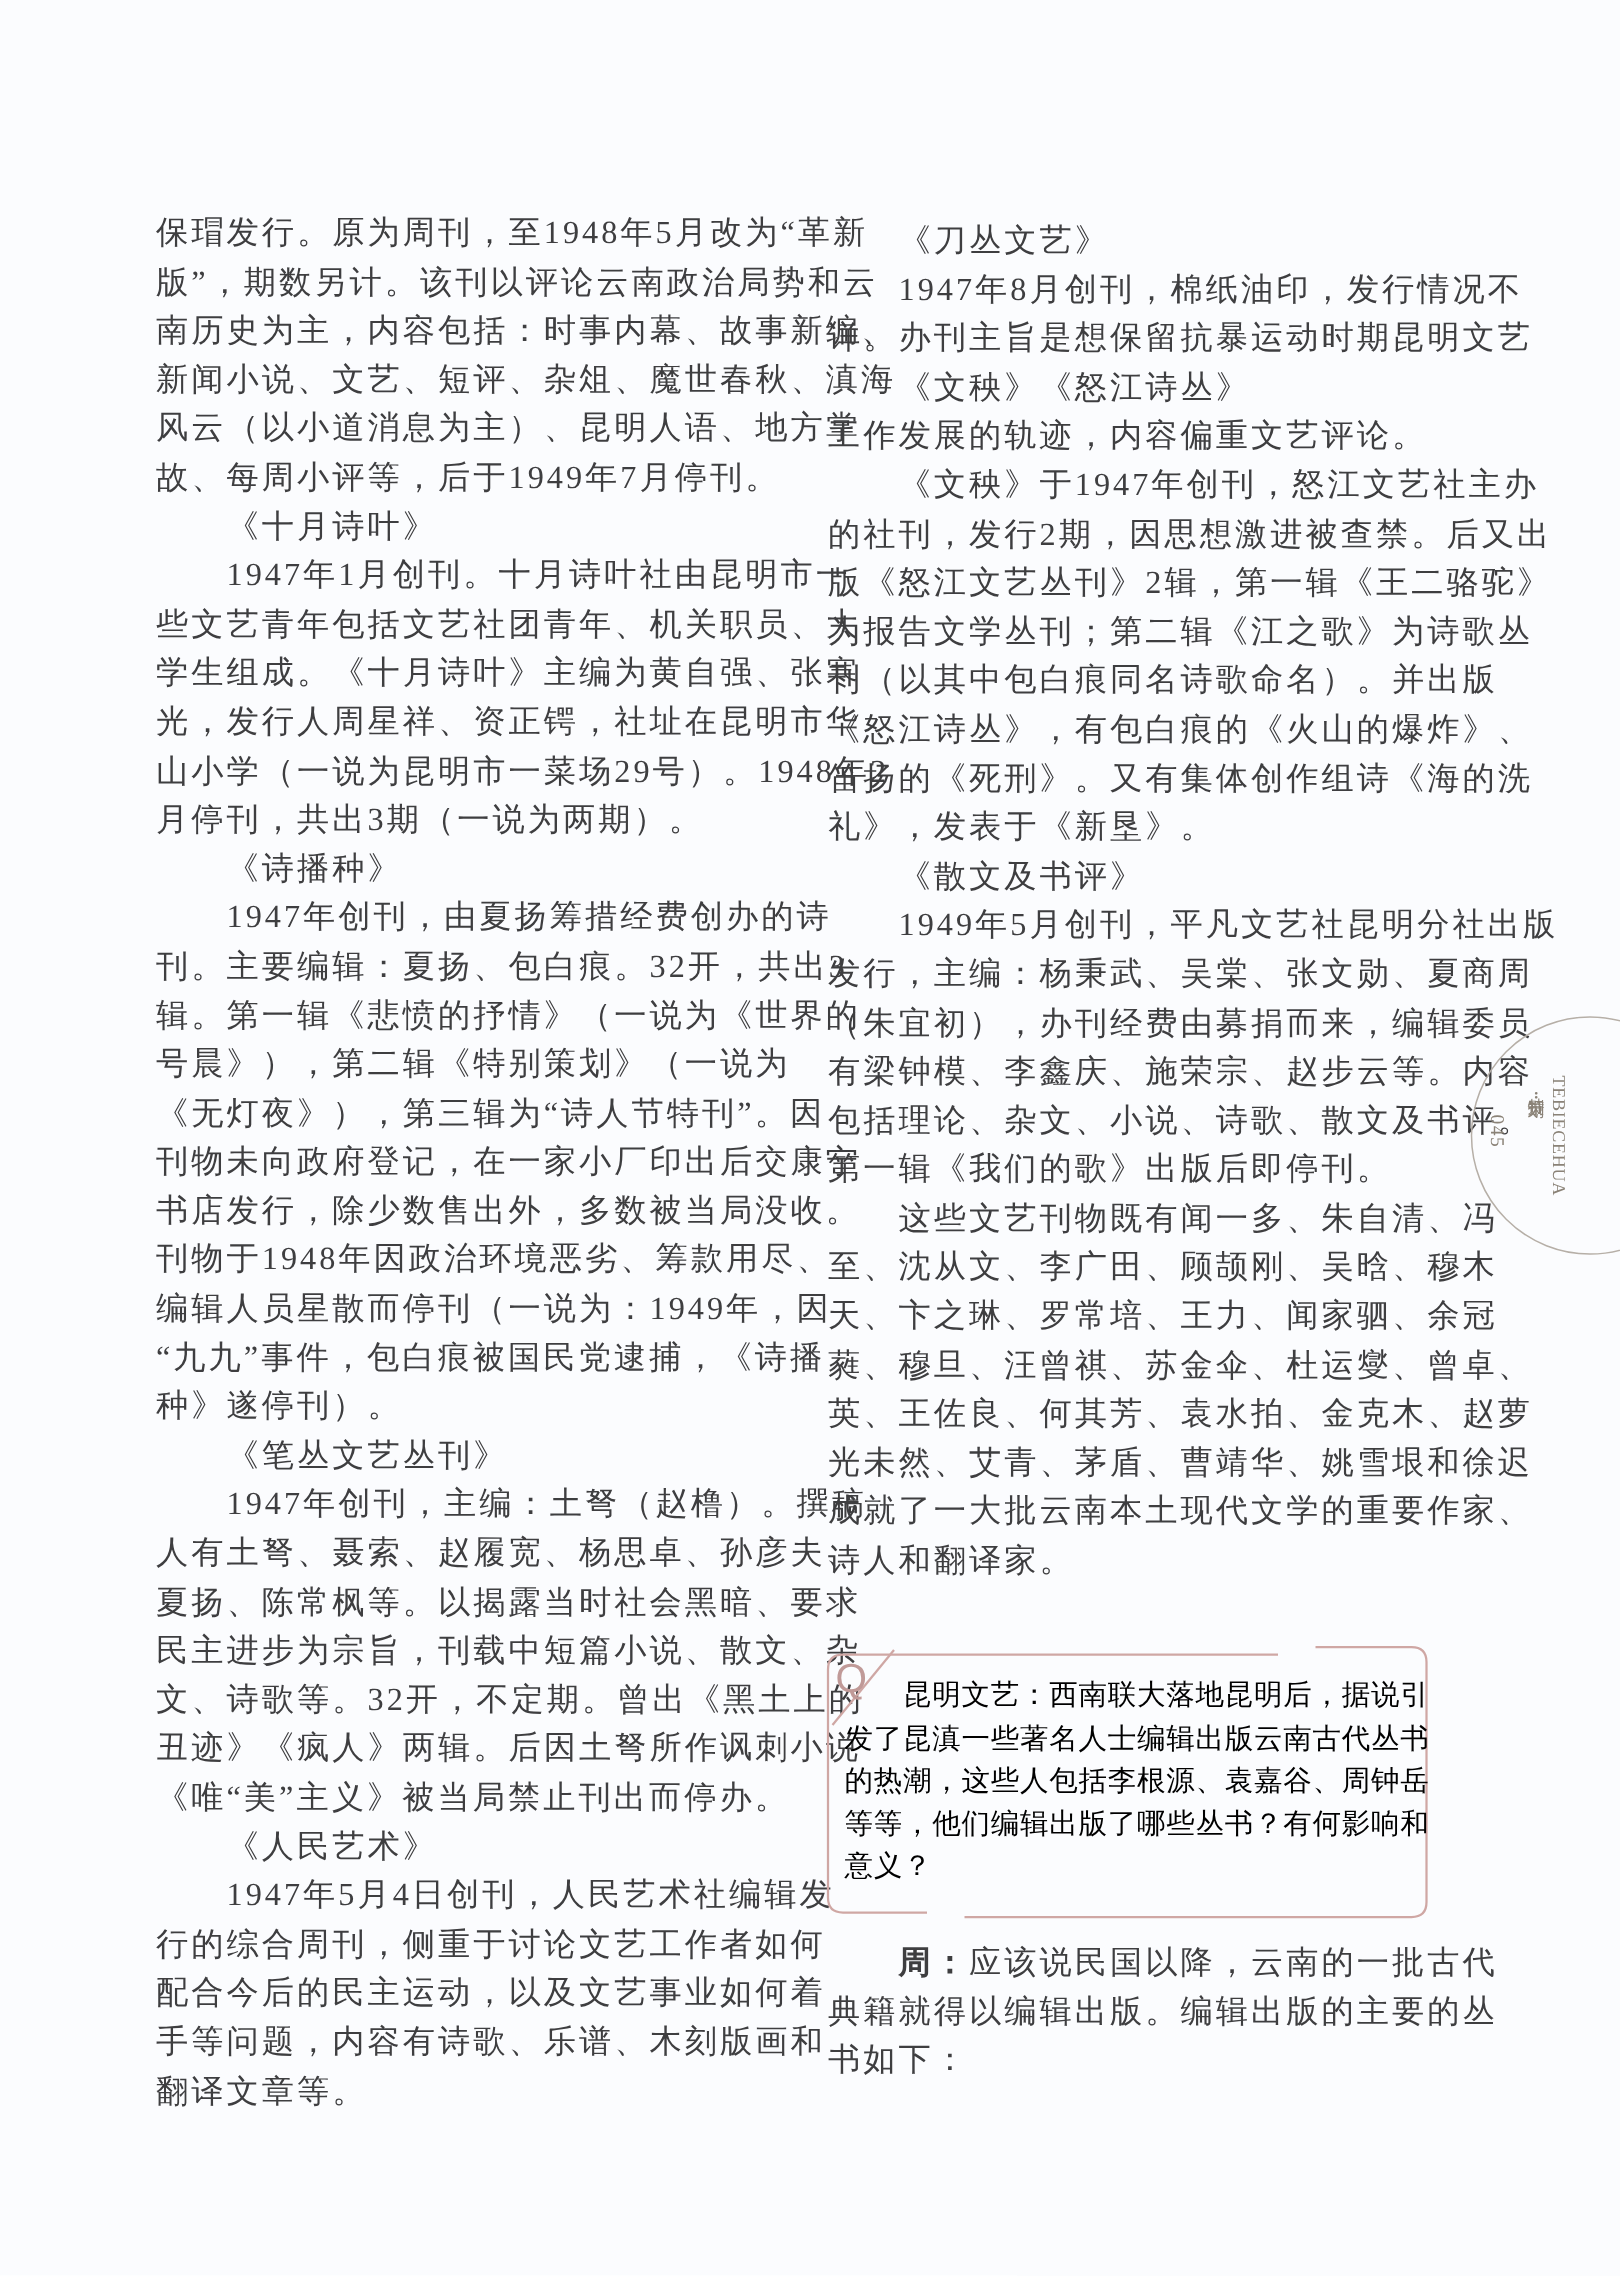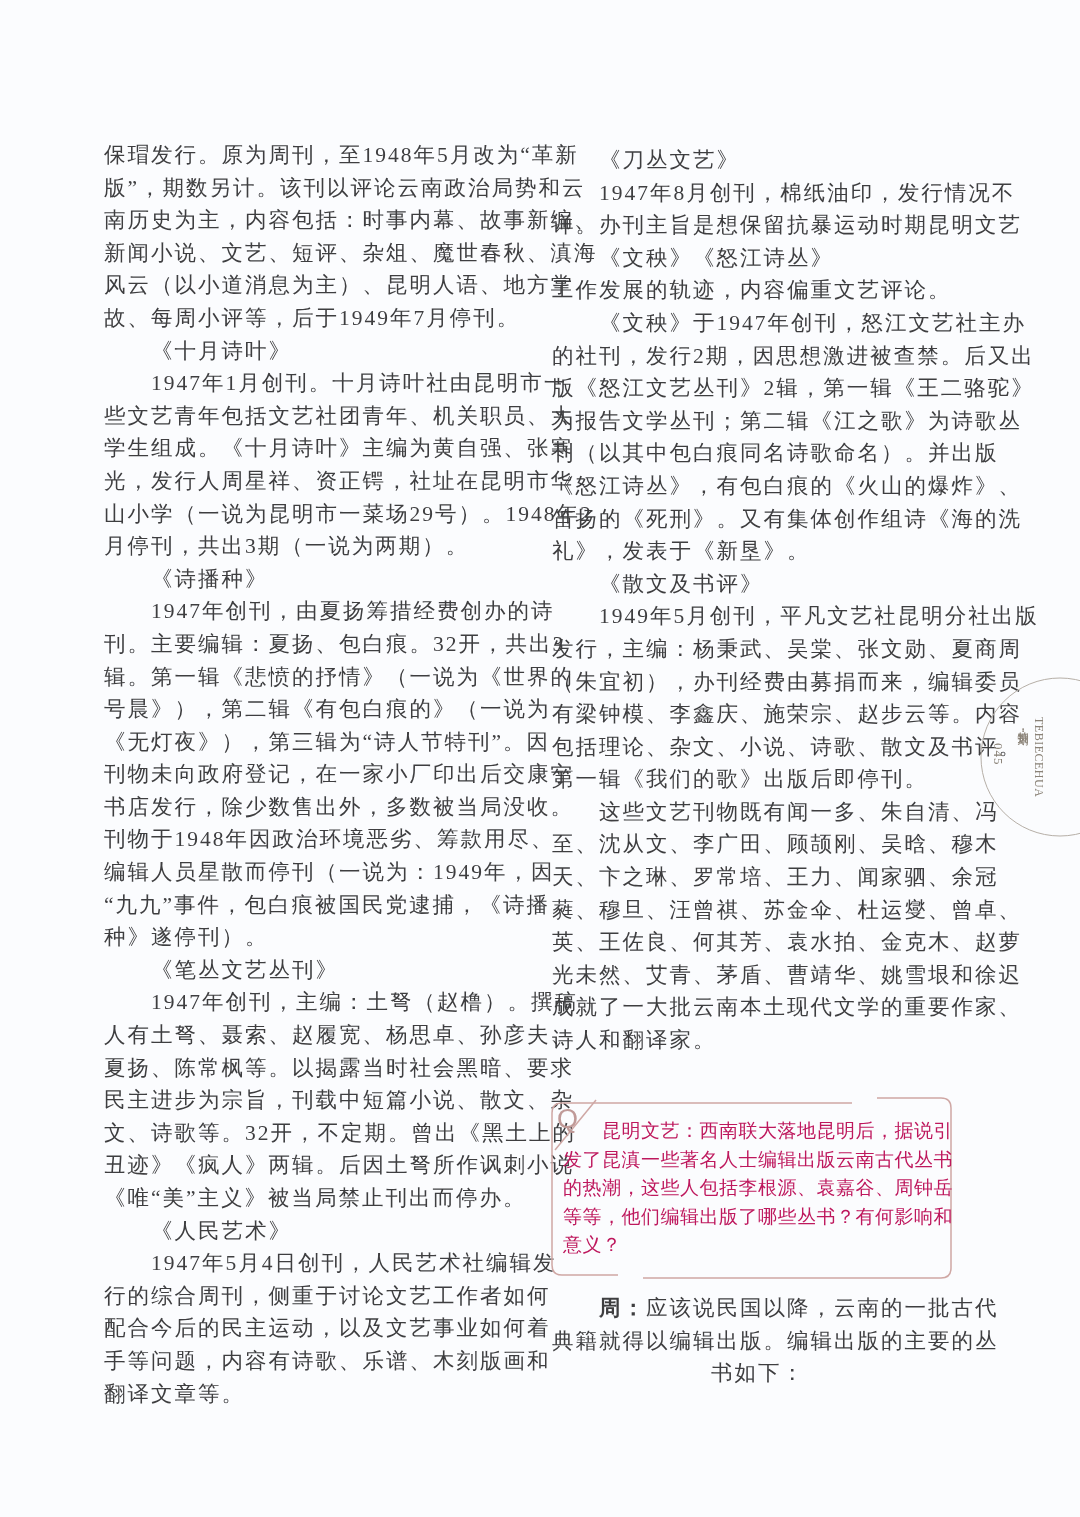--- a/index.html
+++ b/index.html
@@ -19,25 +19,25 @@
     letter-spacing:2px;
     color:#3e3e40;
   }
   .tline{white-space:nowrap;}
   .col-left{left:104px;top:139px;}
   .col-right{left:552px;top:144px;}
   .qbox-svg{position:absolute;left:548px;top:1088px;}
   .qbox-text{
     position:absolute;left:563px;top:1117px;width:380px;
     font-size:19px;line-height:28.6px;letter-spacing:0.5px;
-    color:#be185d;
+    color:#000000;
   }
   .answer{
     position:absolute;left:552px;top:1292px;width:412px;
-    font-size:21.5px;line-height:32.6px;letter-spacing:2px;text-align:center;
+    font-size:21.5px;line-height:32.6px;letter-spacing:2px;
   }
   .answer .bold{font-weight:bold;}
   .circle-svg{position:absolute;left:980px;top:662px;}
   .vtext{
     position:absolute;
     writing-mode:vertical-rl;
     color:#8a8277;
     white-space:nowrap;
   }
   .v-latin{left:1031px;top:717px;font-size:12px;letter-spacing:0.5px;}
@@ -60,21 +60,21 @@
       <div class="tline">　　1947年1月创刊。十月诗叶社由昆明市一</div>
       <div class="tline">些文艺青年包括文艺社团青年、机关职员、大</div>
       <div class="tline">学生组成。《十月诗叶》主编为黄自强、张寒</div>
       <div class="tline">光，发行人周星祥、资正锷，社址在昆明市华</div>
       <div class="tline">山小学（一说为昆明市一菜场29号）。1948年2</div>
       <div class="tline">月停刊，共出3期（一说为两期）。</div>
       <div class="tline">　　《诗播种》</div>
       <div class="tline">　　1947年创刊，由夏扬筹措经费创办的诗</div>
       <div class="tline">刊。主要编辑：夏扬、包白痕。32开，共出3</div>
       <div class="tline">辑。第一辑《悲愤的抒情》（一说为《世界的</div>
-      <div class="tline">号晨》），第二辑《有包白痕的》（一说为</div>
+      <div class="tline">号晨》），第二辑《特别策划》（一说为</div>
       <div class="tline">《无灯夜》），第三辑为“诗人节特刊”。因</div>
       <div class="tline">刊物未向政府登记，在一家小厂印出后交康宁</div>
       <div class="tline">书店发行，除少数售出外，多数被当局没收。</div>
       <div class="tline">刊物于1948年因政治环境恶劣、筹款用尽、</div>
       <div class="tline">编辑人员星散而停刊（一说为：1949年，因</div>
       <div class="tline">“九九”事件，包白痕被国民党逮捕，《诗播</div>
       <div class="tline">种》遂停刊）。</div>
       <div class="tline">　　《笔丛文艺丛刊》</div>
       <div class="tline">　　1947年创刊，主编：土弩（赵橹）。撰稿</div>
       <div class="tline">人有土弩、聂索、赵履宽、杨思卓、孙彦夫、</div>

